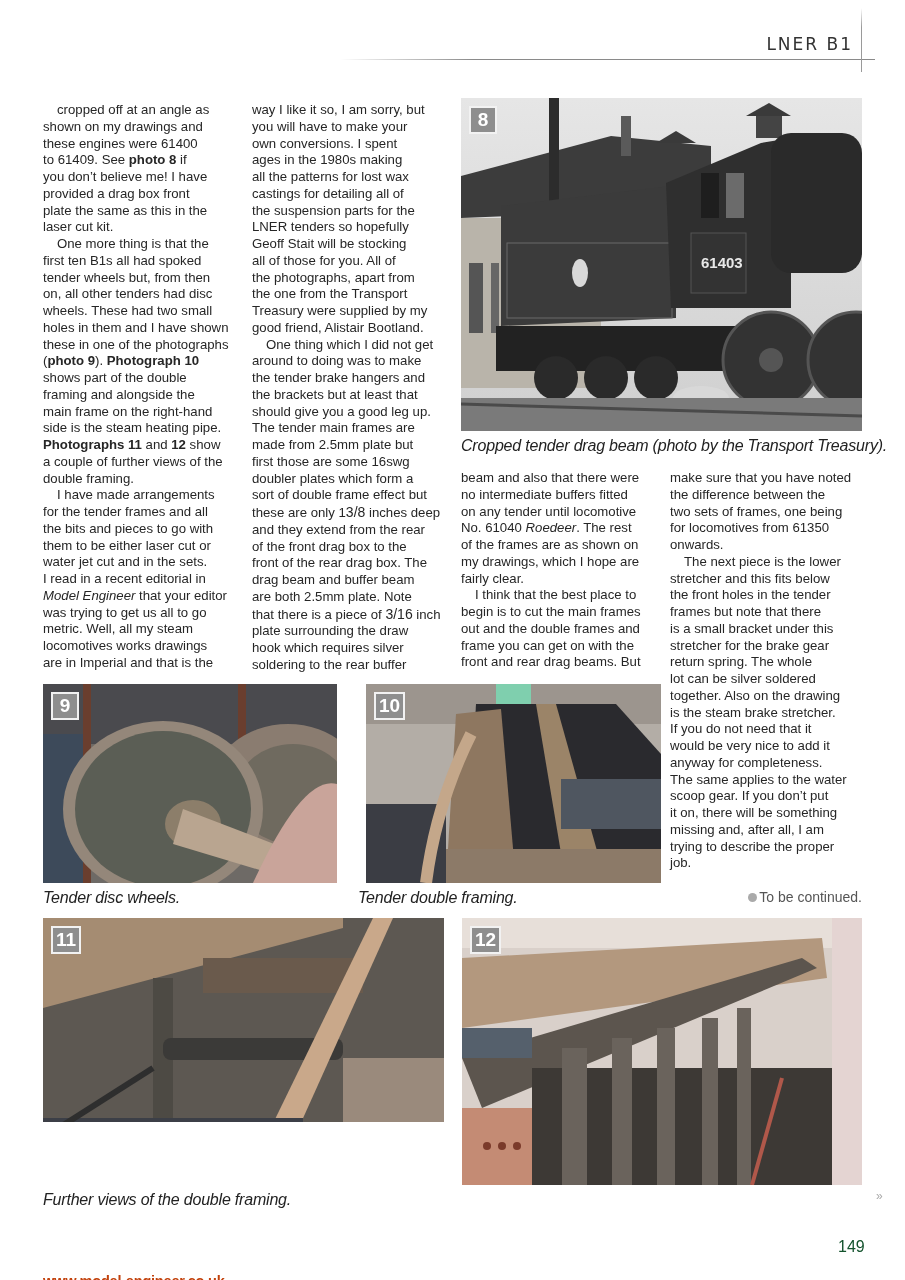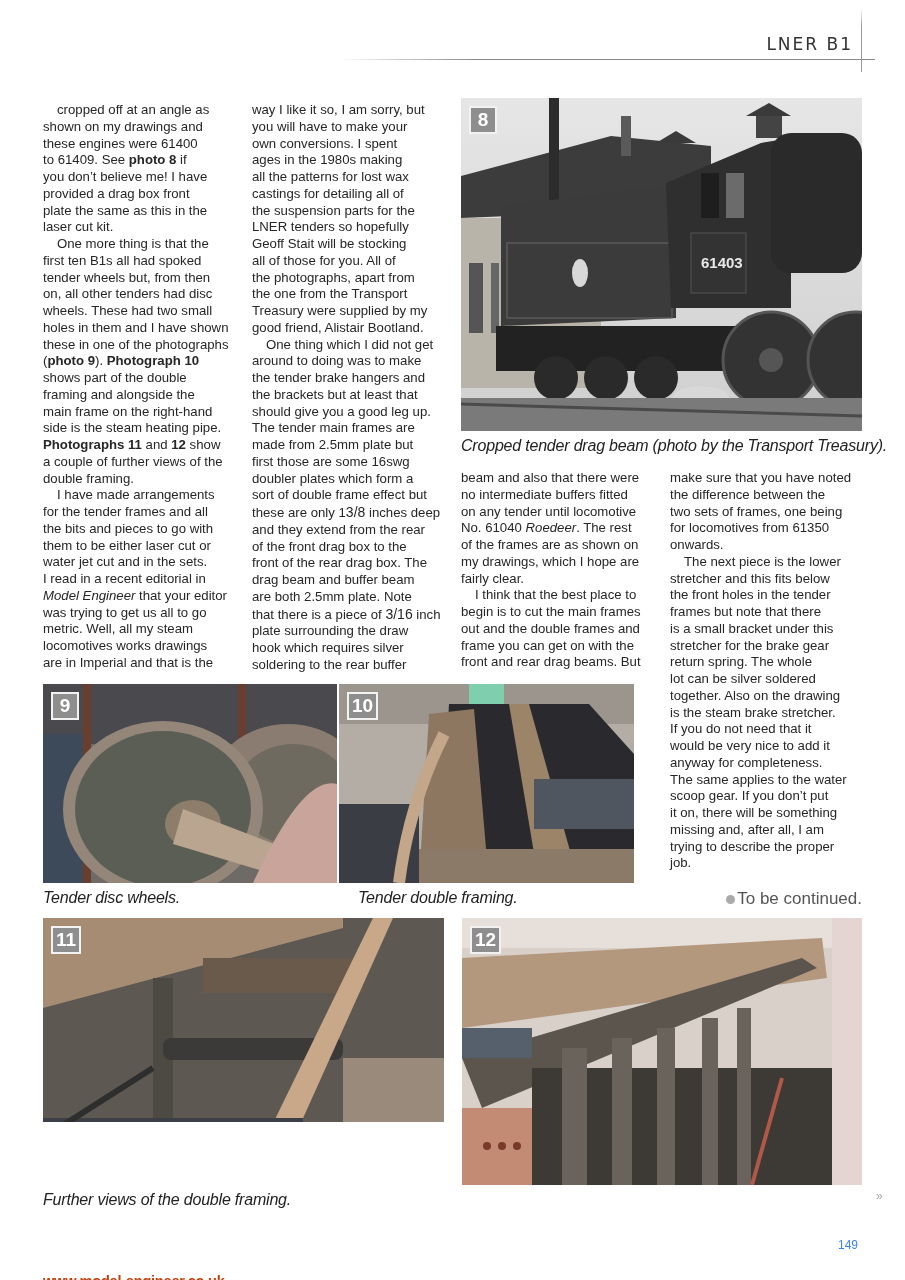--- a/index.html
+++ b/index.html
@@ -24,28 +24,28 @@
 
   
   .photo { position: absolute; overflow: hidden; }
   .badge { position: absolute; left: 8px; top: 8px; background: #8e8e8e; color: #fff;
            border: 2px solid #f2f2f2; font-weight: bold; font-size: 19px; line-height: 24px;
            padding: 0 3px; min-width: 18px; text-align: center;
            font-family: "Liberation Sans", sans-serif; }
   .caption { position: absolute; font-size: 16px; font-style: italic; color: #222;
              font-family: "Liberation Sans", sans-serif; letter-spacing: -0.2px; }
 
-  .continued { position: absolute; right: 43px; top: 889px; font-size: 17px; color: #555; }
+  .continued { position: absolute; right: 43px; top: 889px; font-size: 14px; color: #555; }
   .dot { display: inline-block; width: 9px; height: 9px; border-radius: 50%; background: #aaa;
          margin-right: 2px; vertical-align: 0px; }
   .more-arrow { position: absolute; left: 876px; top: 1189px; font-size: 12px; color: #aaa; }
 
   .footer-url { position: absolute; left: 43px; top: 1248px; font-size: 14.5px; color: #c2410c; font-weight: bold;
                 letter-spacing: -0.2px; margin-top: 25px; }
-  .page-num { position: absolute; left: 838px; top: 1238px; font-size: 12px; color: #3b82f6; }
+  .page-num { position: absolute; left: 838px; top: 1238px; font-size: 16px; color: #14532d; }
 </style>
 </head>
 <body>
 
 <div class="hdr-hline"></div>
 <div class="hdr-vline"></div>
 <div class="running-head">LNER B1</div>
 
 <div class="col" style="left:43px; top:102px; width:200px;">
     <span class="line indent">cropped off at an angle as</span>
@@ -224,21 +224,21 @@
     <ellipse cx="120" cy="125" rx="100" ry="88" fill="#94877a"></ellipse>
     <ellipse cx="120" cy="125" rx="88" ry="78" fill="#5b5e55"></ellipse>
     <ellipse cx="150" cy="140" rx="28" ry="24" fill="#8c7e6a"></ellipse>
     <polygon points="140,125 270,175 260,199 130,160" fill="#b9a590"></polygon>
     <path d="M210,199 Q260,90 294,100 L294,199 Z" fill="#c9a49a"></path>
   </svg>
   <div class="badge">9</div>
 </div>
 <div class="caption" style="left:43px; top:889px;">Tender disc wheels.</div>
 
-<div class="photo" style="left:339px; top:684px; width:295px; height:215px;">
+<div class="photo" style="left:366px; top:684px; width:295px; height:215px;">
   <svg width="295" height="199" viewBox="0 0 295 199">
     <rect width="295" height="199" fill="#b3ada6"></rect>
     <rect x="0" y="0" width="295" height="40" fill="#9c958e"></rect>
     <rect x="130" y="0" width="35" height="30" fill="#7fcfae"></rect>
     <rect x="0" y="120" width="80" height="79" fill="#3b3d44"></rect>
     <polygon points="110,20 250,20 295,70 295,199 100,199" fill="#2a2a2e"></polygon>
     <polygon points="90,30 135,25 150,199 80,199" fill="#8e7760"></polygon>
     <polygon points="170,20 190,20 240,199 200,199" fill="#9b8468"></polygon>
     <rect x="195" y="95" width="100" height="50" fill="#4f5660"></rect>
     <path d="M60,199 Q70,120 105,50" stroke="#c4a78a" stroke-width="12" fill="none"></path>

